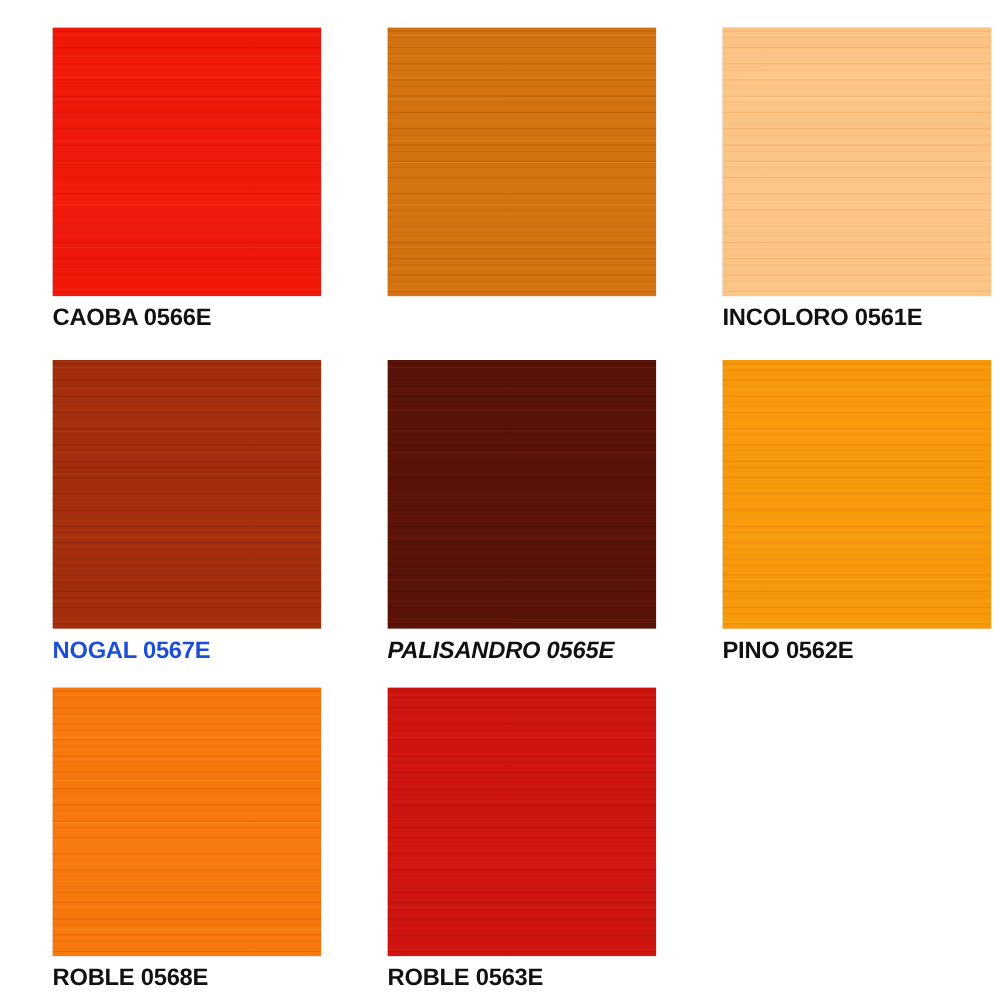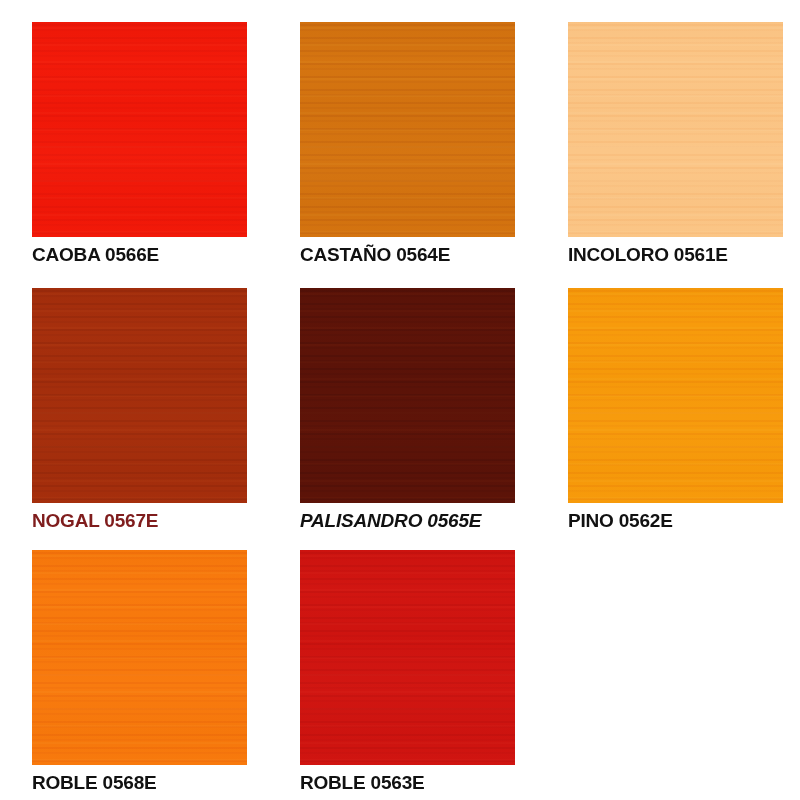--- a/index.html
+++ b/index.html
@@ -11,21 +11,21 @@
   body {
     width: 800px;
     height: 800px;
     font-family: "Liberation Sans", sans-serif;
     overflow: hidden;
     position: relative;
   }
 
   #swatch-grid {
     position: absolute;
-    left: 6px;
+    left: 16px;
     top: 0;
     width: 781px;
     height: 800px;
   }
 
   .swatch-cell {
     position: absolute;
     width: 268px;
   }
 
@@ -89,39 +89,38 @@
       </div>
       <div class="swatch-label" style="color: rgb(17, 17, 17);">CAOBA 0566E</div>
     </div>
     <div class="swatch-cell" style="left: 294px; top: 22px;">
       <div class="swatch-chip" style="width: 215px; height: 215px;">
         <div class="chip-base" style="background: rgb(212, 115, 15);"></div>
         <div class="chip-grain" style="background-image: repeating-linear-gradient(rgba(162, 80, 10, 0) 0px, rgba(162, 80, 10, 0) 2px, rgba(162, 80, 10, 0.4) 3px, rgba(162, 80, 10, 0) 4px, rgba(162, 80, 10, 0) 7px, rgba(162, 80, 10, 0.2) 8px, rgba(162, 80, 10, 0) 9px, rgba(162, 80, 10, 0) 13px);"></div>
         <div class="chip-grain-2" style="background-image: repeating-linear-gradient(rgba(240, 166, 77, 0) 0px, rgba(240, 166, 77, 0) 5px, rgba(240, 166, 77, 0.333) 6px, rgba(240, 166, 77, 0) 7px, rgba(240, 166, 77, 0) 17px);"></div>
         <div class="chip-shade" style="background: linear-gradient(rgba(162, 80, 10, 0.333) 0%, rgba(240, 166, 77, 0.133) 18%, rgba(162, 80, 10, 0.2) 42%, rgba(240, 166, 77, 0.2) 63%, rgba(162, 80, 10, 0.267) 85%, rgba(240, 166, 77, 0.067) 100%);"></div>
       </div>
-      <div class="swatch-label" style="color: rgb(17, 17, 17);">CASTAÑO 0564E</div>
     </div>
     <div class="swatch-cell" style="left: 562px; top: 22px;">
       <div class="swatch-chip" style="width: 215px; height: 215px;">
         <div class="chip-base" style="background: rgb(251, 197, 133);"></div>
         <div class="chip-grain" style="background-image: repeating-linear-gradient(rgba(232, 167, 101, 0) 0px, rgba(232, 167, 101, 0) 2px, rgba(232, 167, 101, 0.4) 3px, rgba(232, 167, 101, 0) 4px, rgba(232, 167, 101, 0) 7px, rgba(232, 167, 101, 0.2) 8px, rgba(232, 167, 101, 0) 9px, rgba(232, 167, 101, 0) 13px);"></div>
         <div class="chip-grain-2" style="background-image: repeating-linear-gradient(rgba(255, 228, 196, 0) 0px, rgba(255, 228, 196, 0) 5px, rgba(255, 228, 196, 0.333) 6px, rgba(255, 228, 196, 0) 7px, rgba(255, 228, 196, 0) 17px);"></div>
         <div class="chip-shade" style="background: linear-gradient(rgba(232, 167, 101, 0.333) 0%, rgba(255, 228, 196, 0.133) 18%, rgba(232, 167, 101, 0.2) 42%, rgba(255, 228, 196, 0.2) 63%, rgba(232, 167, 101, 0.267) 85%, rgba(255, 228, 196, 0.067) 100%);"></div>
       </div>
       <div class="swatch-label" style="color: rgb(17, 17, 17);">INCOLORO 0561E</div>
     </div>
     <div class="swatch-cell" style="left: 26px; top: 288px;">
       <div class="swatch-chip" style="width: 215px; height: 215px;">
         <div class="chip-base" style="background: rgb(165, 46, 12);"></div>
         <div class="chip-grain" style="background-image: repeating-linear-gradient(rgba(111, 27, 5, 0) 0px, rgba(111, 27, 5, 0) 2px, rgba(111, 27, 5, 0.4) 3px, rgba(111, 27, 5, 0) 4px, rgba(111, 27, 5, 0) 7px, rgba(111, 27, 5, 0.2) 8px, rgba(111, 27, 5, 0) 9px, rgba(111, 27, 5, 0) 13px);"></div>
         <div class="chip-grain-2" style="background-image: repeating-linear-gradient(rgba(207, 90, 37, 0) 0px, rgba(207, 90, 37, 0) 5px, rgba(207, 90, 37, 0.333) 6px, rgba(207, 90, 37, 0) 7px, rgba(207, 90, 37, 0) 17px);"></div>
         <div class="chip-shade" style="background: linear-gradient(rgba(111, 27, 5, 0.333) 0%, rgba(207, 90, 37, 0.133) 18%, rgba(111, 27, 5, 0.2) 42%, rgba(207, 90, 37, 0.2) 63%, rgba(111, 27, 5, 0.267) 85%, rgba(207, 90, 37, 0.067) 100%);"></div>
       </div>
-      <div class="swatch-label" style="color: #7f1d1d;">NOGAL 0567E</div>
+      <div class="swatch-label" style="color: #1d4ed8;">NOGAL 0567E</div>
     </div>
     <div class="swatch-cell" style="left: 294px; top: 288px; font-style: italic;">
       <div class="swatch-chip" style="width: 215px; height: 215px;">
         <div class="chip-base" style="background: rgb(92, 19, 8);"></div>
         <div class="chip-grain" style="background-image: repeating-linear-gradient(rgba(46, 7, 3, 0) 0px, rgba(46, 7, 3, 0) 2px, rgba(46, 7, 3, 0.4) 3px, rgba(46, 7, 3, 0) 4px, rgba(46, 7, 3, 0) 7px, rgba(46, 7, 3, 0.2) 8px, rgba(46, 7, 3, 0) 9px, rgba(46, 7, 3, 0) 13px);"></div>
         <div class="chip-grain-2" style="background-image: repeating-linear-gradient(rgba(143, 42, 18, 0) 0px, rgba(143, 42, 18, 0) 5px, rgba(143, 42, 18, 0.333) 6px, rgba(143, 42, 18, 0) 7px, rgba(143, 42, 18, 0) 17px);"></div>
         <div class="chip-shade" style="background: linear-gradient(rgba(46, 7, 3, 0.333) 0%, rgba(143, 42, 18, 0.133) 18%, rgba(46, 7, 3, 0.2) 42%, rgba(143, 42, 18, 0.2) 63%, rgba(46, 7, 3, 0.267) 85%, rgba(143, 42, 18, 0.067) 100%);"></div>
       </div>
       <div class="swatch-label" style="color: rgb(17, 17, 17);">PALISANDRO 0565E</div>
     </div>

